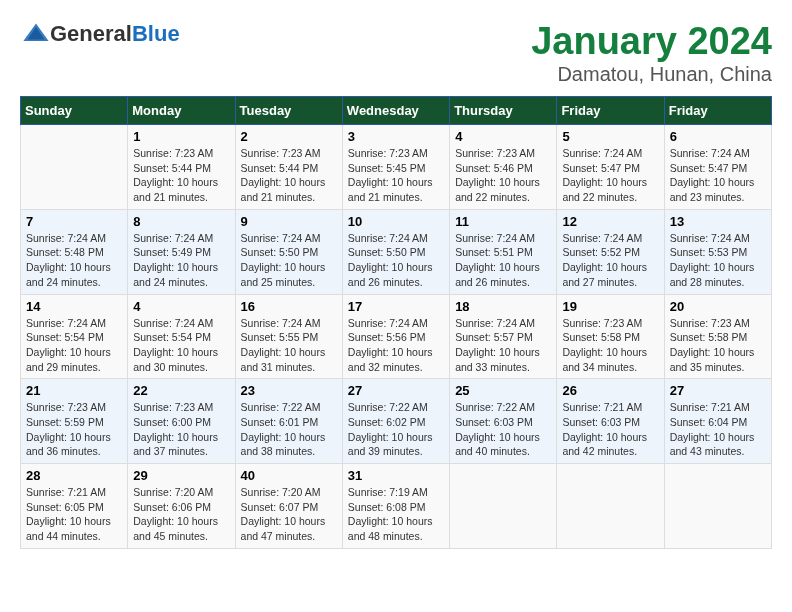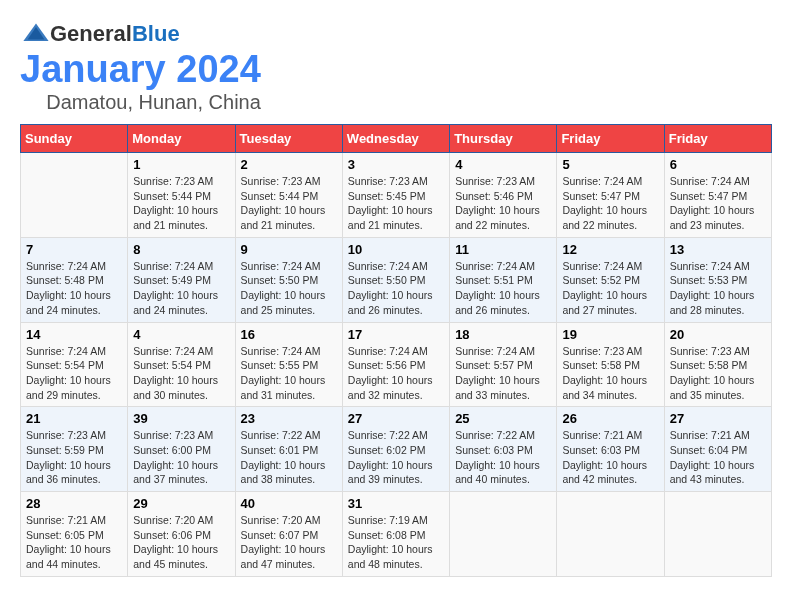--- a/index.html
+++ b/index.html
@@ -8,21 +8,20 @@
       background: #fff;
       width: 792px;
       min-height: 612px;
       padding: 20px;
     }
     .header-area {
       display: flex;
       justify-content: space-between;
       align-items: flex-start;
       margin-bottom: 10px;
-      flex-direction: column;
     }
     .logo {
       display: flex;
       align-items: center;
     }
     .logo-text-general {
       font-size: 22px;
       font-weight: bold;
       color: #333;
     }
@@ -35,33 +34,33 @@
       width: 28px;
       height: 28px;
       margin-left: 2px;
     }
     .title-area {
       text-align: right;
     }
     .month-title {
       font-size: 38px;
       font-weight: bold;
-      color: #3b82f6;
+      color: #15803d;
     }
     .location-title {
       font-size: 20px;
       color: #555;
     }
     table {
       width: 100%;
       border-collapse: collapse;
       font-size: 11px;
     }
     thead tr {
-      background-color: #ef4444;
+      background-color: #14532d;
       color: #fff;
     }
     thead th {
       padding: 6px 4px;
       text-align: left;
       font-size: 13px;
       border: 1px solid #2a5a9f;
     }
     tbody tr {
       border: 1px solid #ccc;
@@ -275,21 +274,21 @@
       </tr>
       <tr>
         <td>
           <span class="day-number">21</span>
           <div class="day-info" style="white-space: pre-line;">Sunrise: 7:23 AM
 Sunset: 5:59 PM
 Daylight: 10 hours
 and 36 minutes.</div>
         </td>
         <td>
-          <span class="day-number">39</span>
+          <span class="day-number">22</span>
           <div class="day-info" style="white-space: pre-line;">Sunrise: 7:23 AM
 Sunset: 6:00 PM
 Daylight: 10 hours
 and 37 minutes.</div>
         </td>
         <td>
           <span class="day-number">23</span>
           <div class="day-info" style="white-space: pre-line;">Sunrise: 7:22 AM
 Sunset: 6:01 PM
 Daylight: 10 hours

